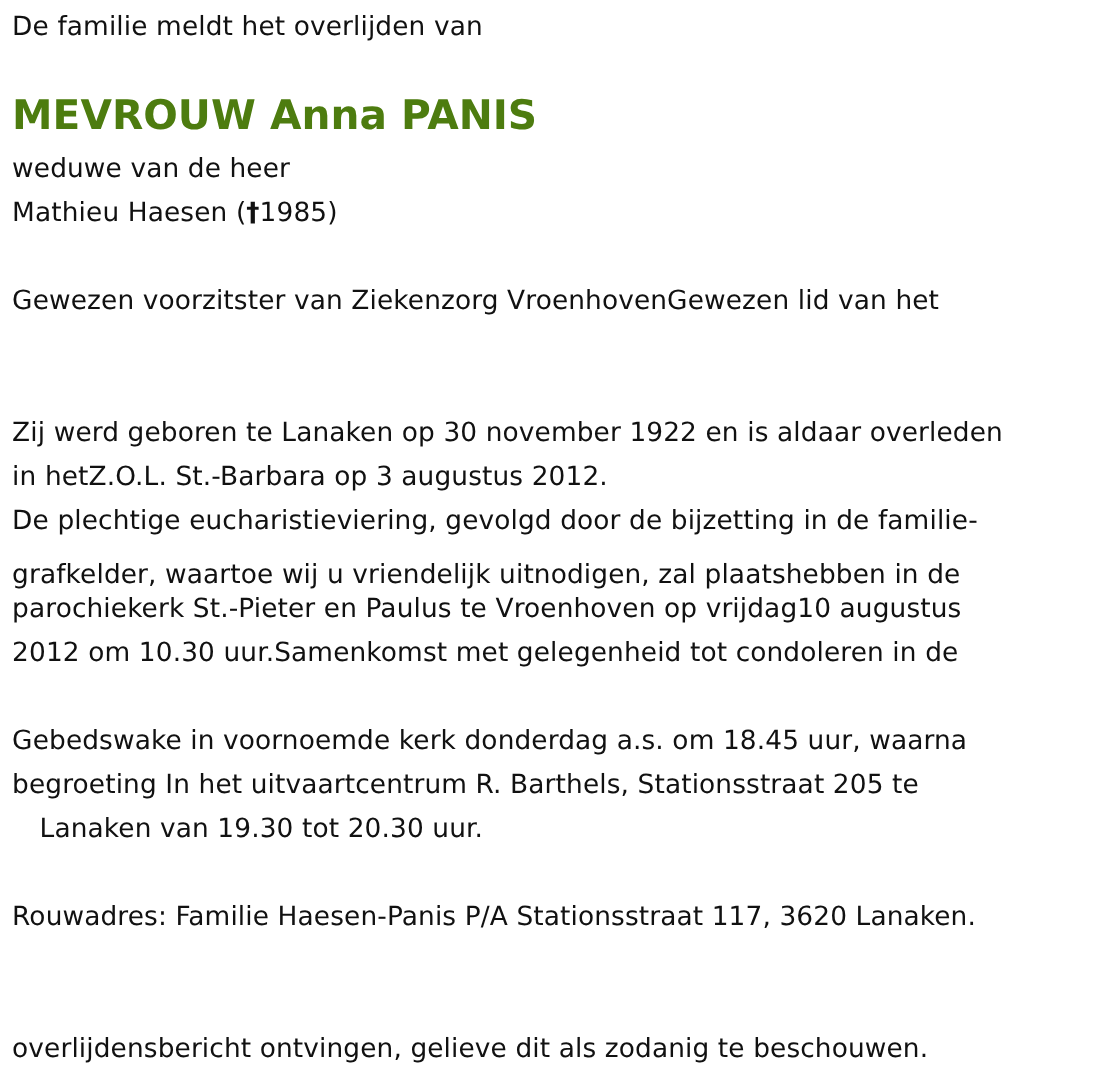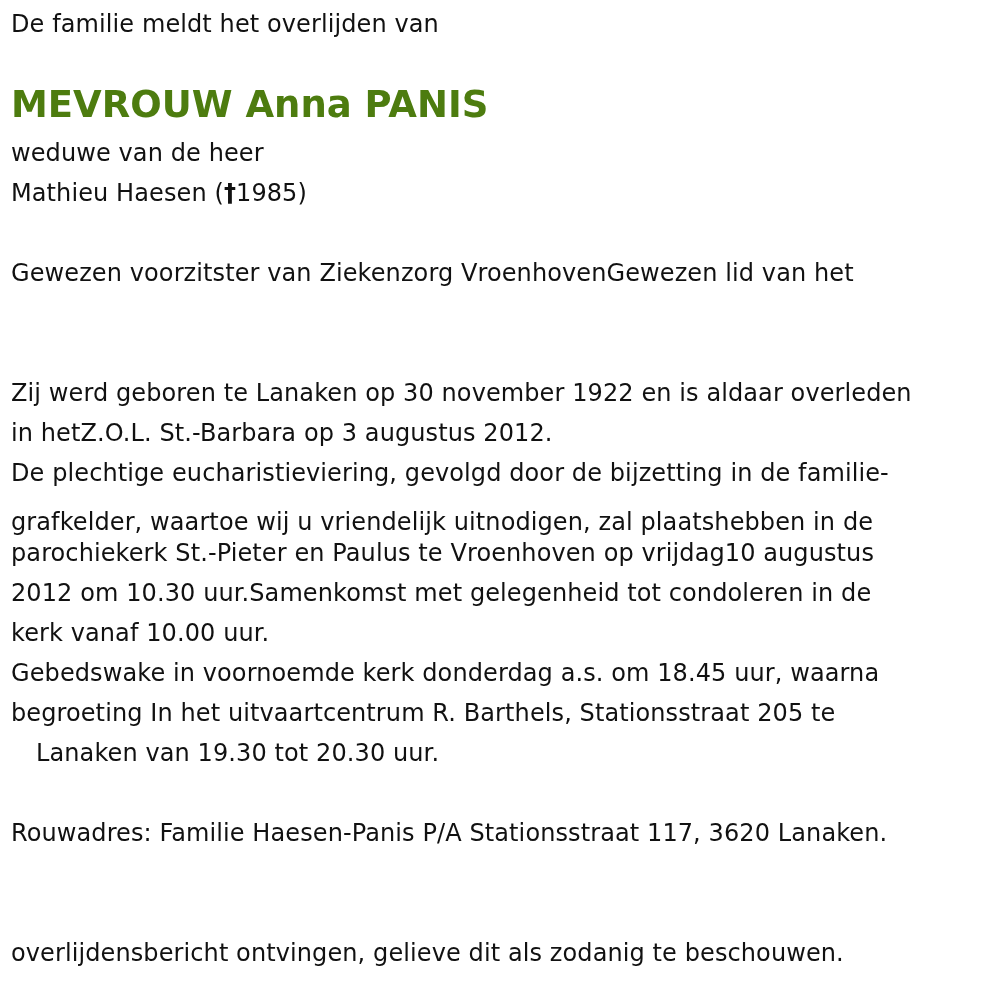--- a/index.html
+++ b/index.html
@@ -57,21 +57,20 @@
   </div>
 
   <div class="line" style="top:253px;">Gewezen voorzitster van Ziekenzorg VroenhovenGewezen lid van het</div>
 
   <div class="line" style="top:373px;">Zij werd geboren te Lanaken op 30 november 1922 en is aldaar overleden</div>
   <div class="line" style="top:413px;">in hetZ.O.L. St.-Barbara op 3 augustus 2012.</div>
   <div class="line" style="top:453px;">De plechtige eucharistieviering, gevolgd door de bijzetting in de familie-</div>
   <div class="line" style="top:481px;margin-top:21px;">grafkelder, waartoe wij u vriendelijk uitnodigen, zal plaatshebben in de</div>
   <div class="line" style="top:533px;">parochiekerk St.-Pieter en Paulus te Vroenhoven op vrijdag10 augustus</div>
   <div class="line" style="top:573px;">2012 om 10.30 uur.Samenkomst met gelegenheid tot condoleren in de</div>
-  <div class="line" style="top:613px;">kerk vanaf 10.00 uur.</div>
   <div class="line" style="top:653px;">Gebedswake in voornoemde kerk donderdag a.s. om 18.45 uur, waarna</div>
   <div class="line" style="top:693px;">begroeting In het uitvaartcentrum R. Barthels, Stationsstraat 205 te</div>
   <div class="line" style="top:733px;margin-left:25px;">Lanaken van 19.30 tot 20.30 uur.</div>
 
   <div class="line" style="top:813px;">Rouwadres: Familie Haesen-Panis P/A Stationsstraat 117, 3620 Lanaken.</div>
 
   <div class="line" style="top:933px;">overlijdensbericht ontvingen, gelieve dit als zodanig te beschouwen.</div>
 
 </div>
 

